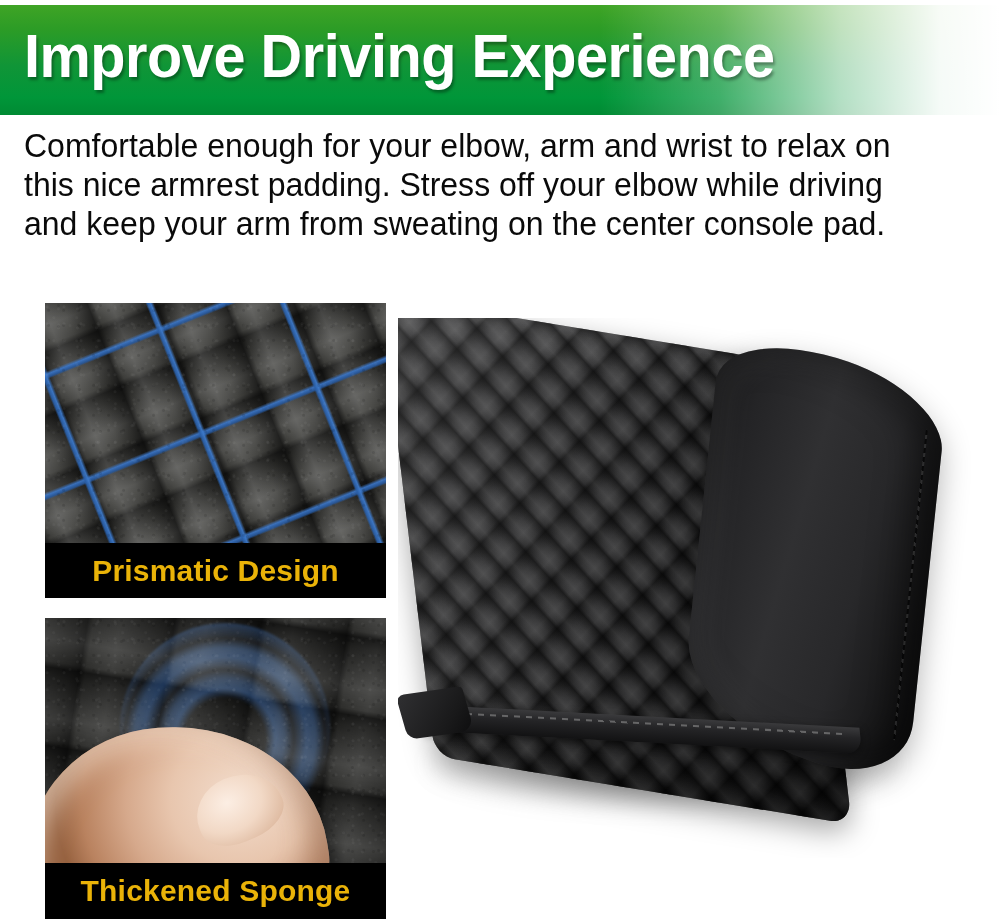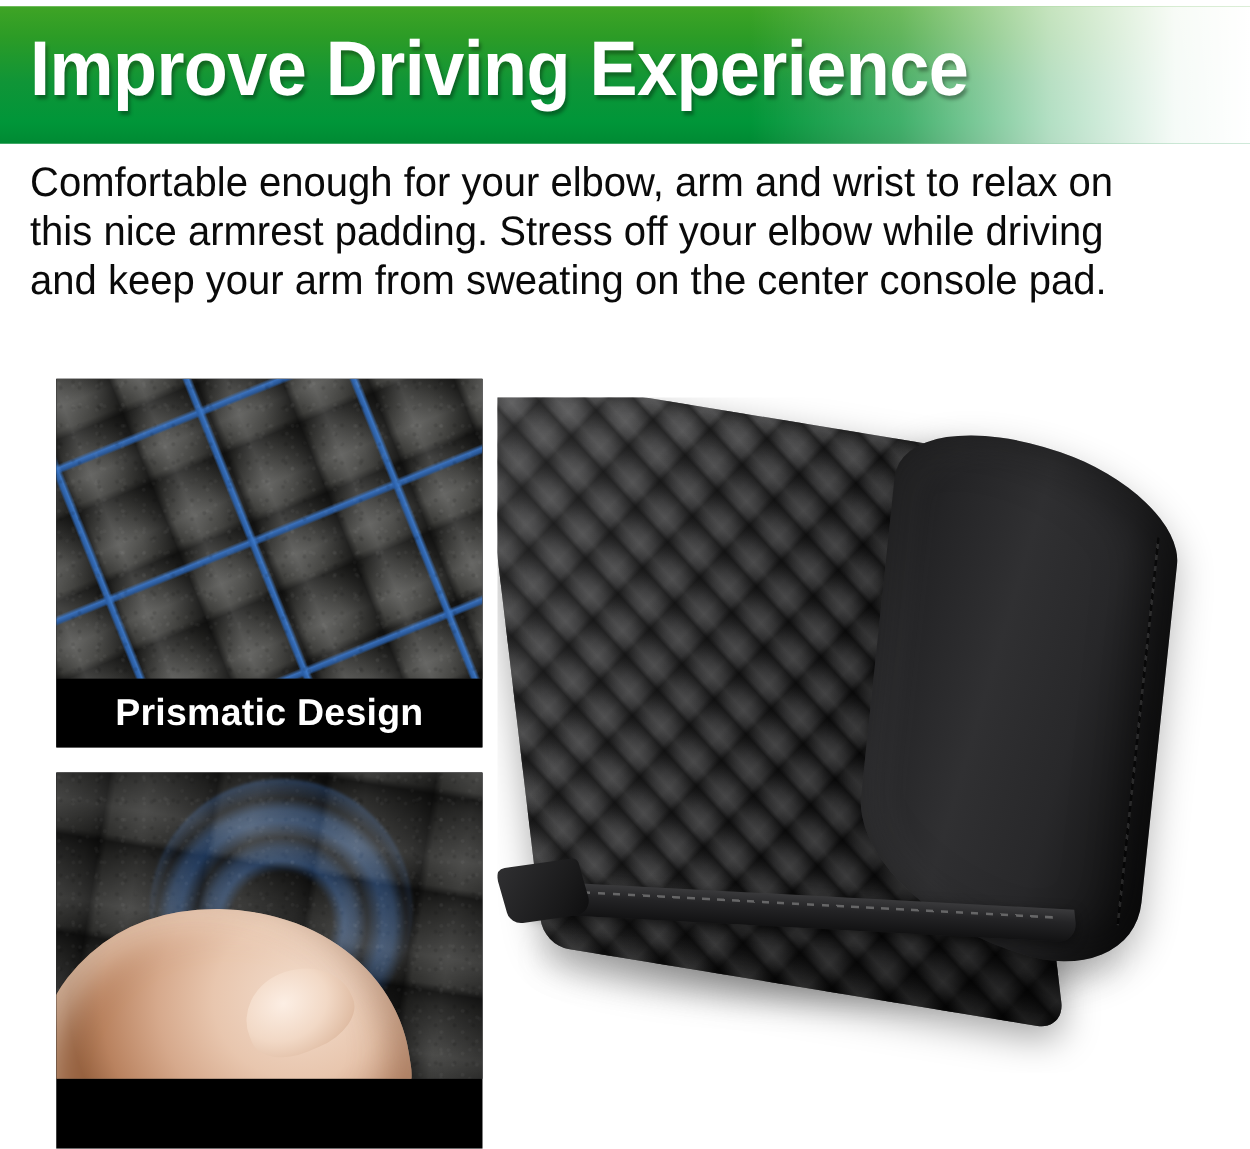--- a/index.html
+++ b/index.html
@@ -85,21 +85,21 @@
     overflow: hidden;
     background: #1b1b1b;
   }
   .thumb-a .thumb-photo { height: 240px; }
   .thumb-b .thumb-photo { height: 245px; }
 
   .thumb-caption {
     position: relative;
     width: 100%;
     background: #000000;
-    color: #ffffff;
+    color: #eab308;
     text-align: center;
     font-size: 30px;
     font-weight: bold;
     letter-spacing: 0.2px;
   }
   .thumb-a .thumb-caption { height: 55px; line-height: 55px; }
   .thumb-b .thumb-caption { height: 56px; line-height: 56px; }
 
   
   .quilt-blue {
@@ -395,20 +395,21 @@
 
 <div class="thumb thumb-b">
   <div class="thumb-photo">
     <div class="quilt-plain"></div>
     <div class="grain"></div>
     <div class="ripples"></div>
     <div class="finger">
       <div class="nail"></div>
     </div>
   </div>
+  <div class="thumb-caption">Thickened Sponge</div>
 </div>
 
 <div class="hero">
   <div class="hero-shadow"></div>
   <div class="pad-top">
     <div class="pad-top-diamonds"></div>
     <div class="pad-top-sheen"></div>
   </div>
   <div class="pad-side">
     <div class="pad-side-seam"></div>

